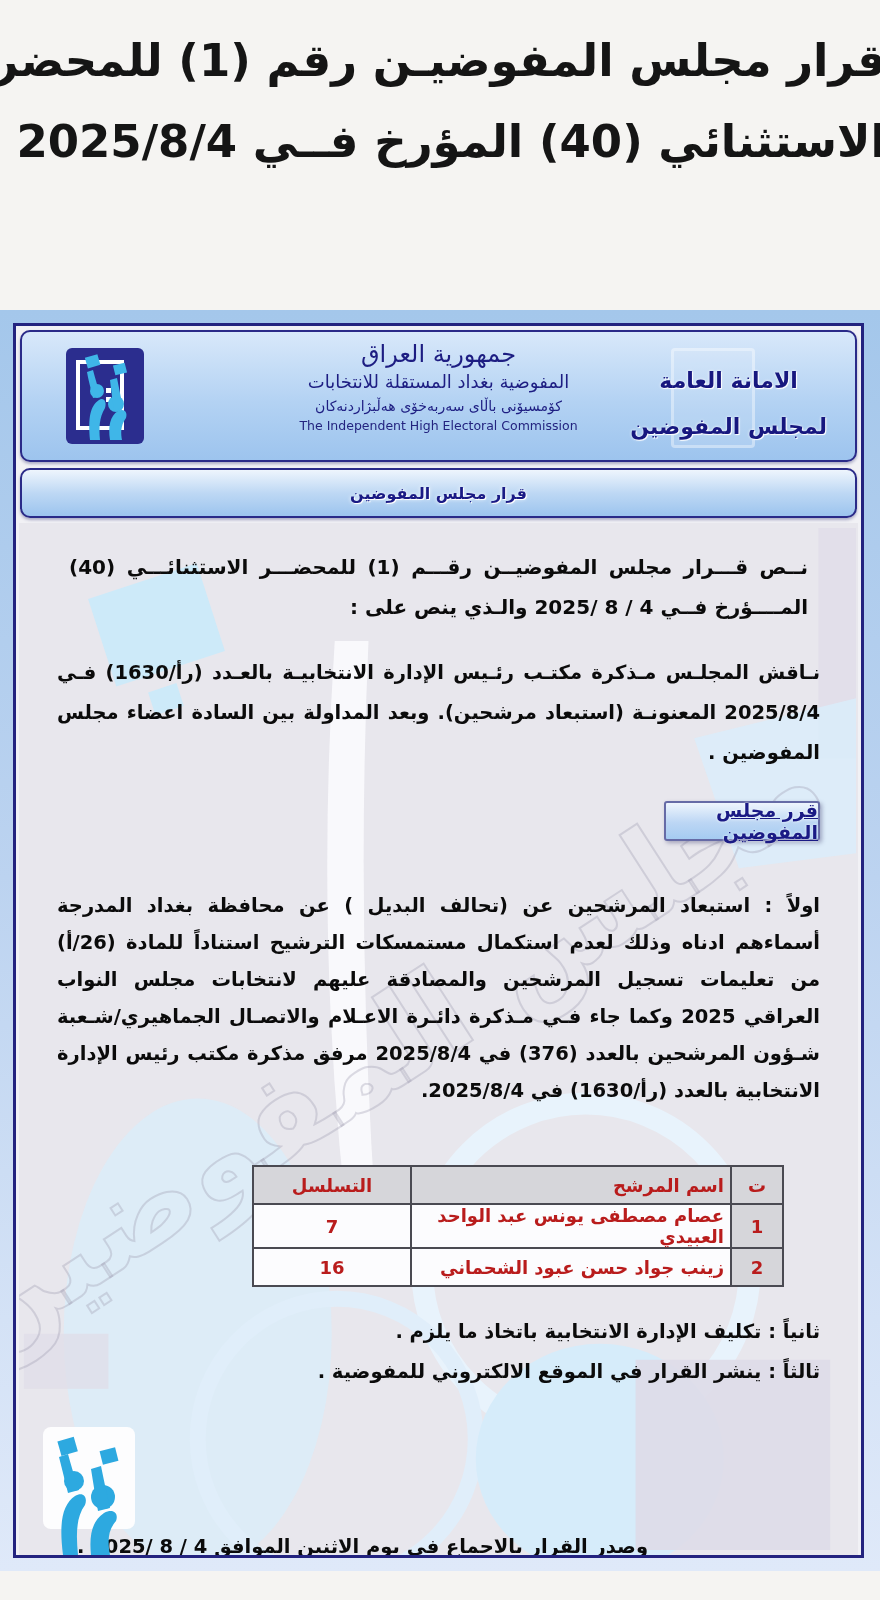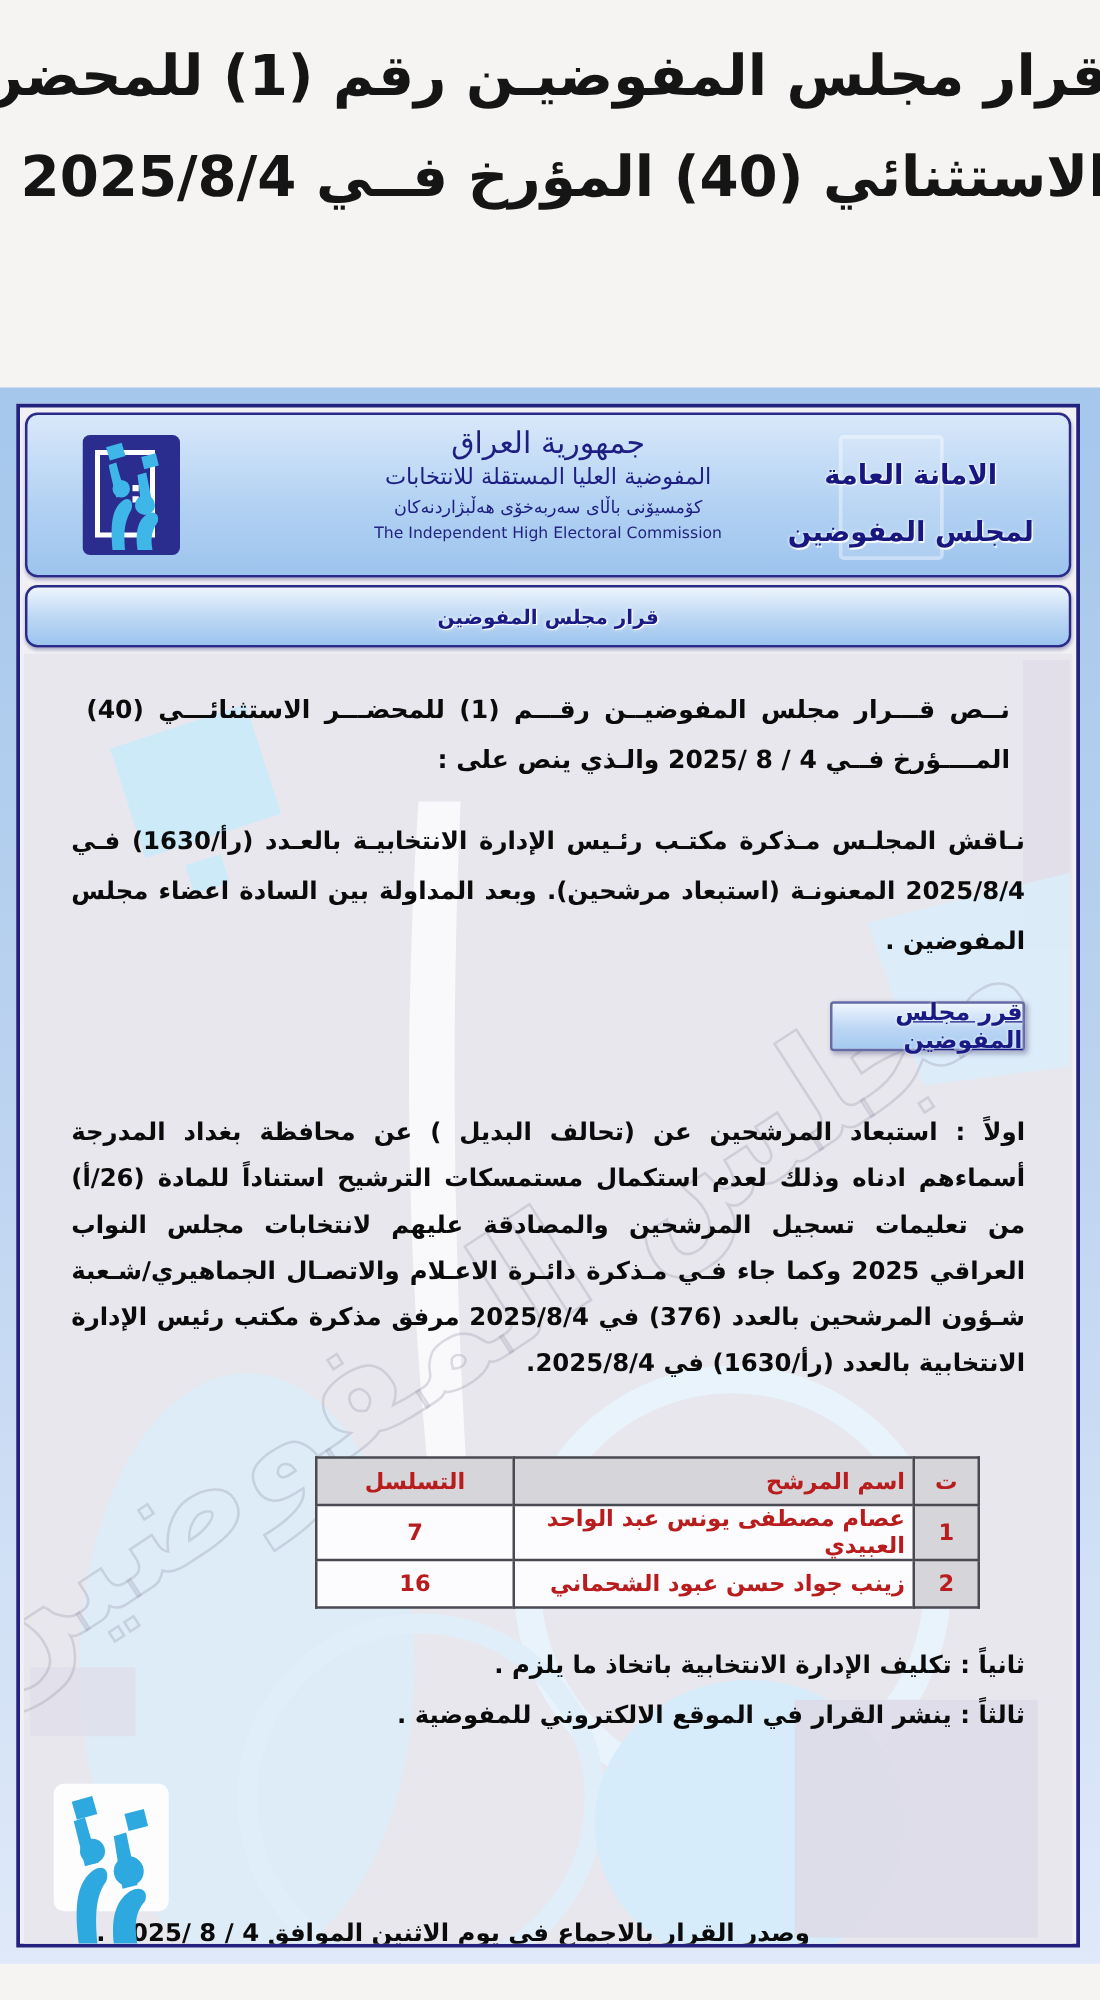--- a/index.html
+++ b/index.html
@@ -94,21 +94,21 @@
           <circle cx="50" cy="56" r="8" fill="#3fb6e8"></circle>
           <path d="M24,92 C22,70 24,58 33,52 C38,49 41,54 39,60 C33,70 33,80 34,92 Z" fill="#3fb6e8"></path>
           <path d="M27,50 C24,38 22,30 21,24 L27,22 C29,30 32,40 35,48 Z" fill="#3fb6e8"></path>
           <path d="M44,92 C42,78 44,68 52,63 C58,60 62,64 60,70 C54,78 55,86 56,92 Z" fill="#3fb6e8"></path>
           <path d="M48,62 C46,50 45,40 44,32 L51,30 C53,40 55,50 57,60 Z" fill="#3fb6e8"></path>
         </svg>
       </span>
 
       <div class="lh-center">
         <div class="lh-ar1">جمهورية العراق</div>
-        <div class="lh-ar2">المفوضية العليا المستقلة للانتخابات</div>
+        <div class="lh-ar2">المفوضية بغداد المستقلة للانتخابات</div>
         <div class="lh-ku">كۆمسیۆنی باڵای سەربەخۆی هەڵبژاردنەکان</div>
         <div class="lh-en">The Independent High Electoral Commission</div>
       </div>
 
       <div class="ghost-logo"></div>
       <div class="lh-right">
         <div>الامانة العامة</div>
         <div>لمجلس المفوضين</div>
       </div>
     </div>

